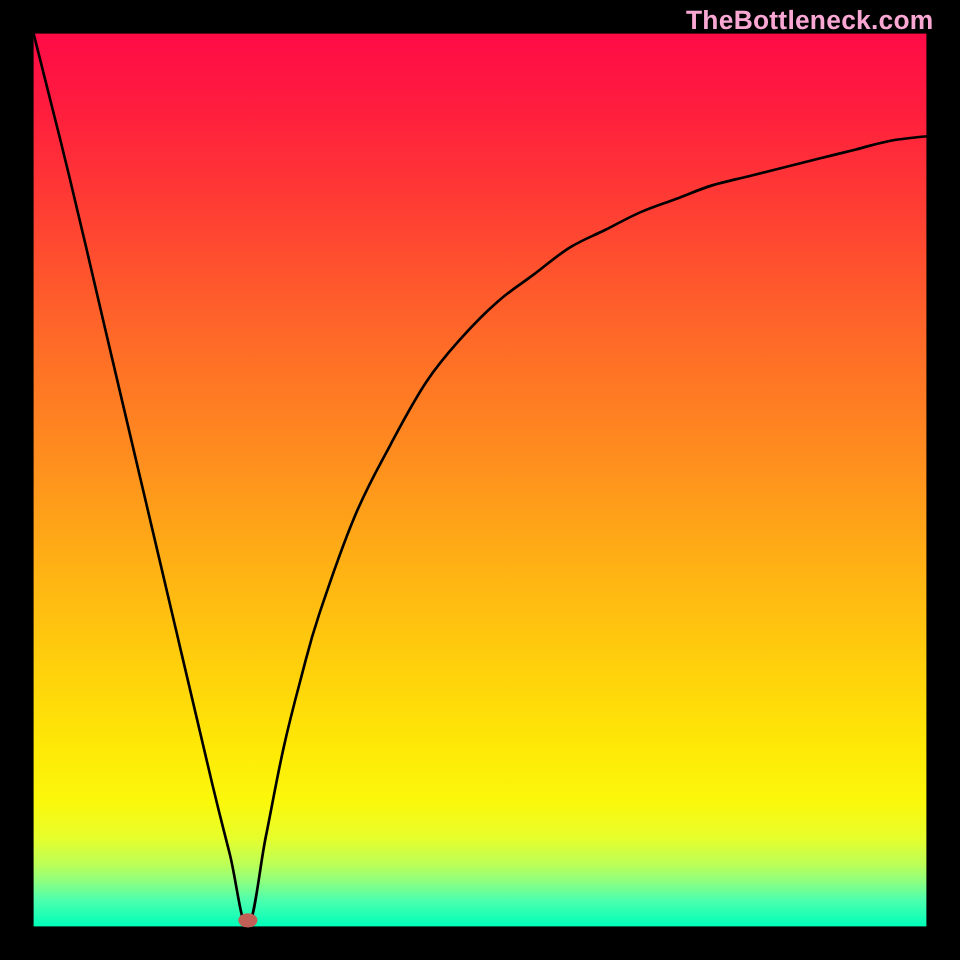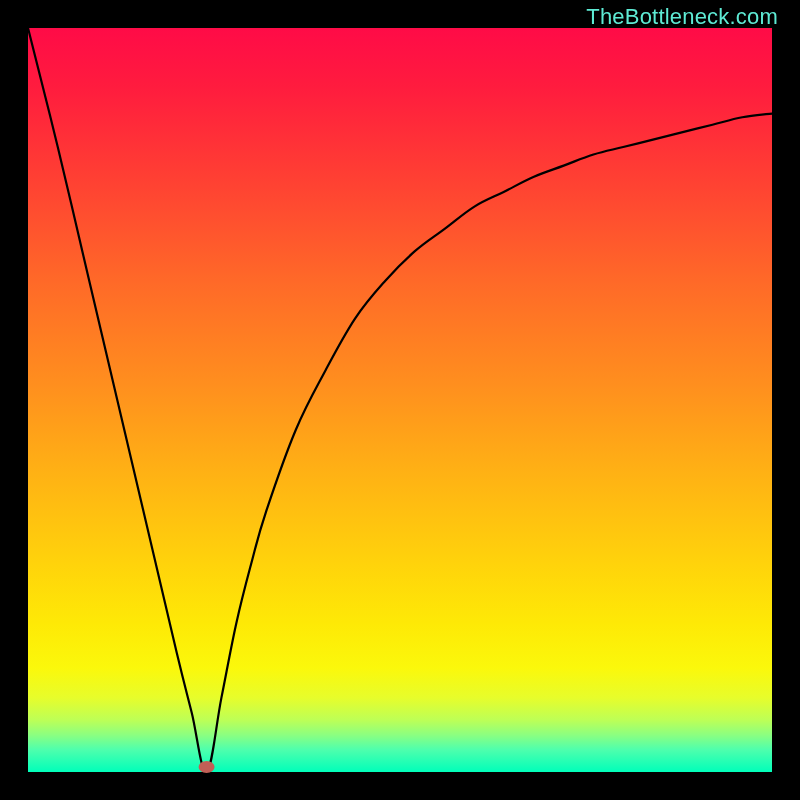--- a/index.html
+++ b/index.html
@@ -46,23 +46,23 @@
     left: 0;
     top: 0;
     width: 744px;
     height: 744px;
     overflow: visible;
   }
   .watermark {
     position: absolute;
     top: 4px;
     right: 22px;
-    color: #5eead4;
+    color: #f9a8d4;
     font-size: 22px;
-    font-weight: 400;
+    font-weight: 700;
     letter-spacing: 0.2px;
     user-select: none;
   }
   .min-point {
     fill: #c25f56;
   }
 </style>
 </head>
 <body>
 

